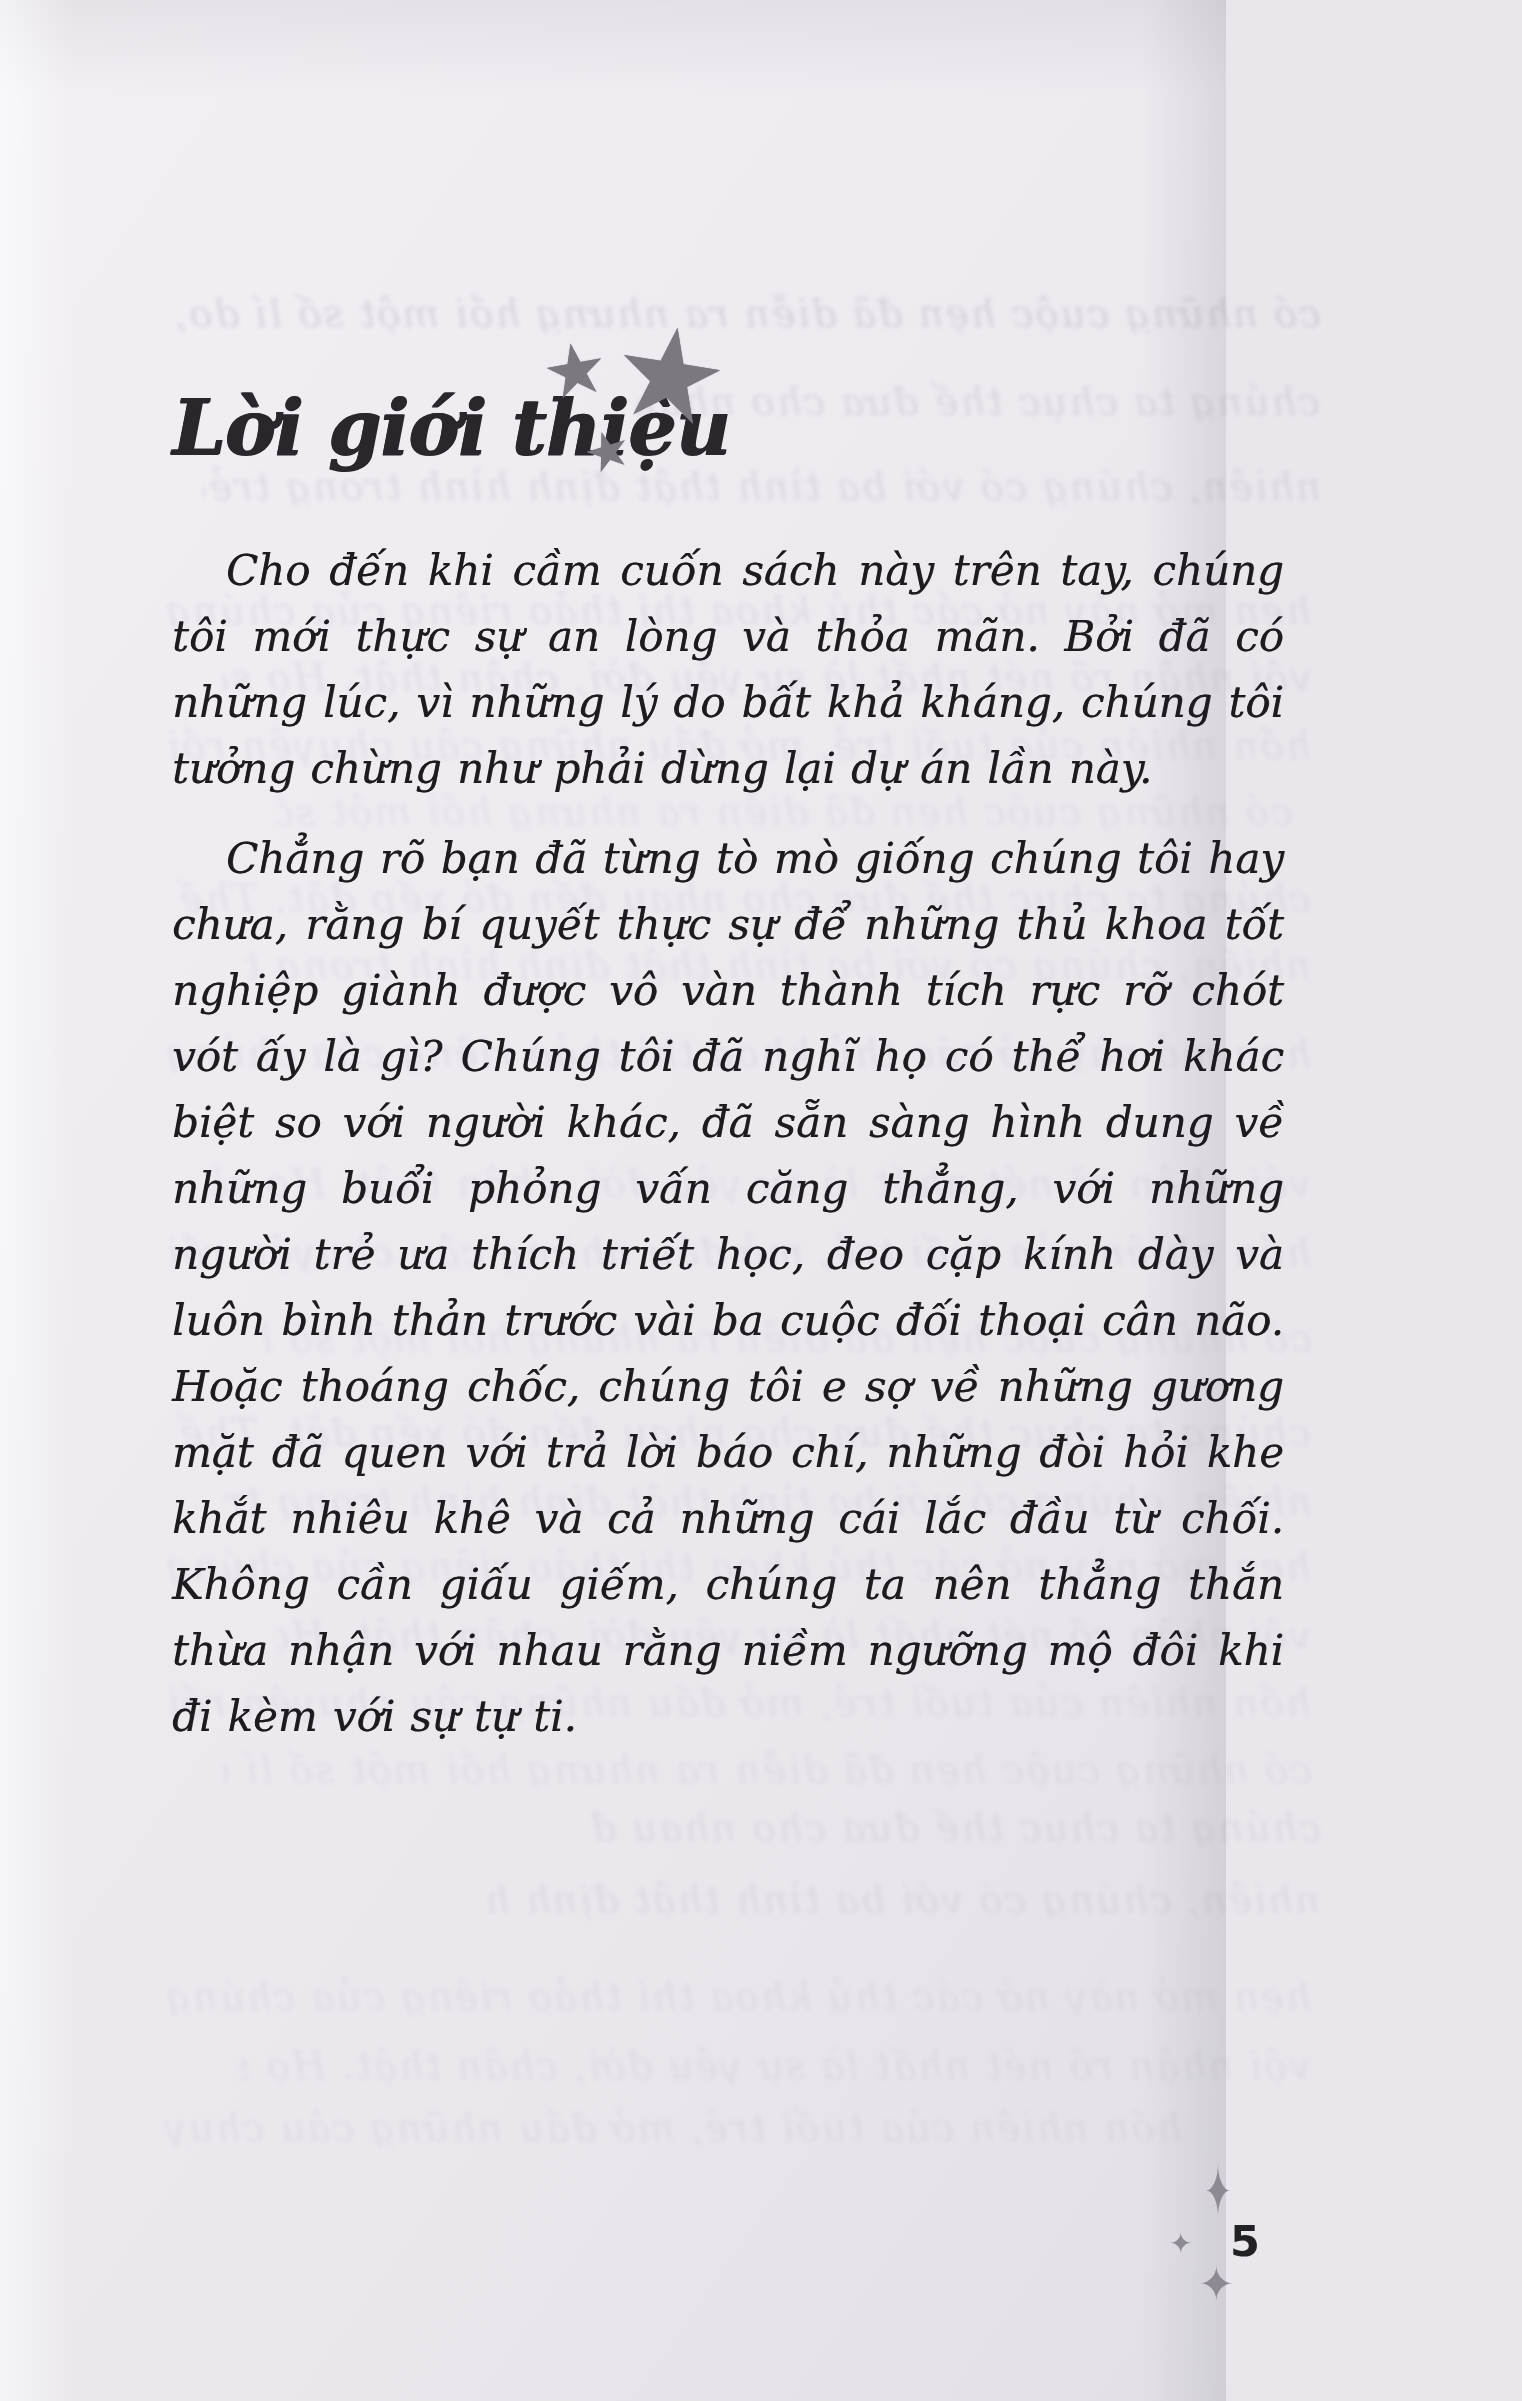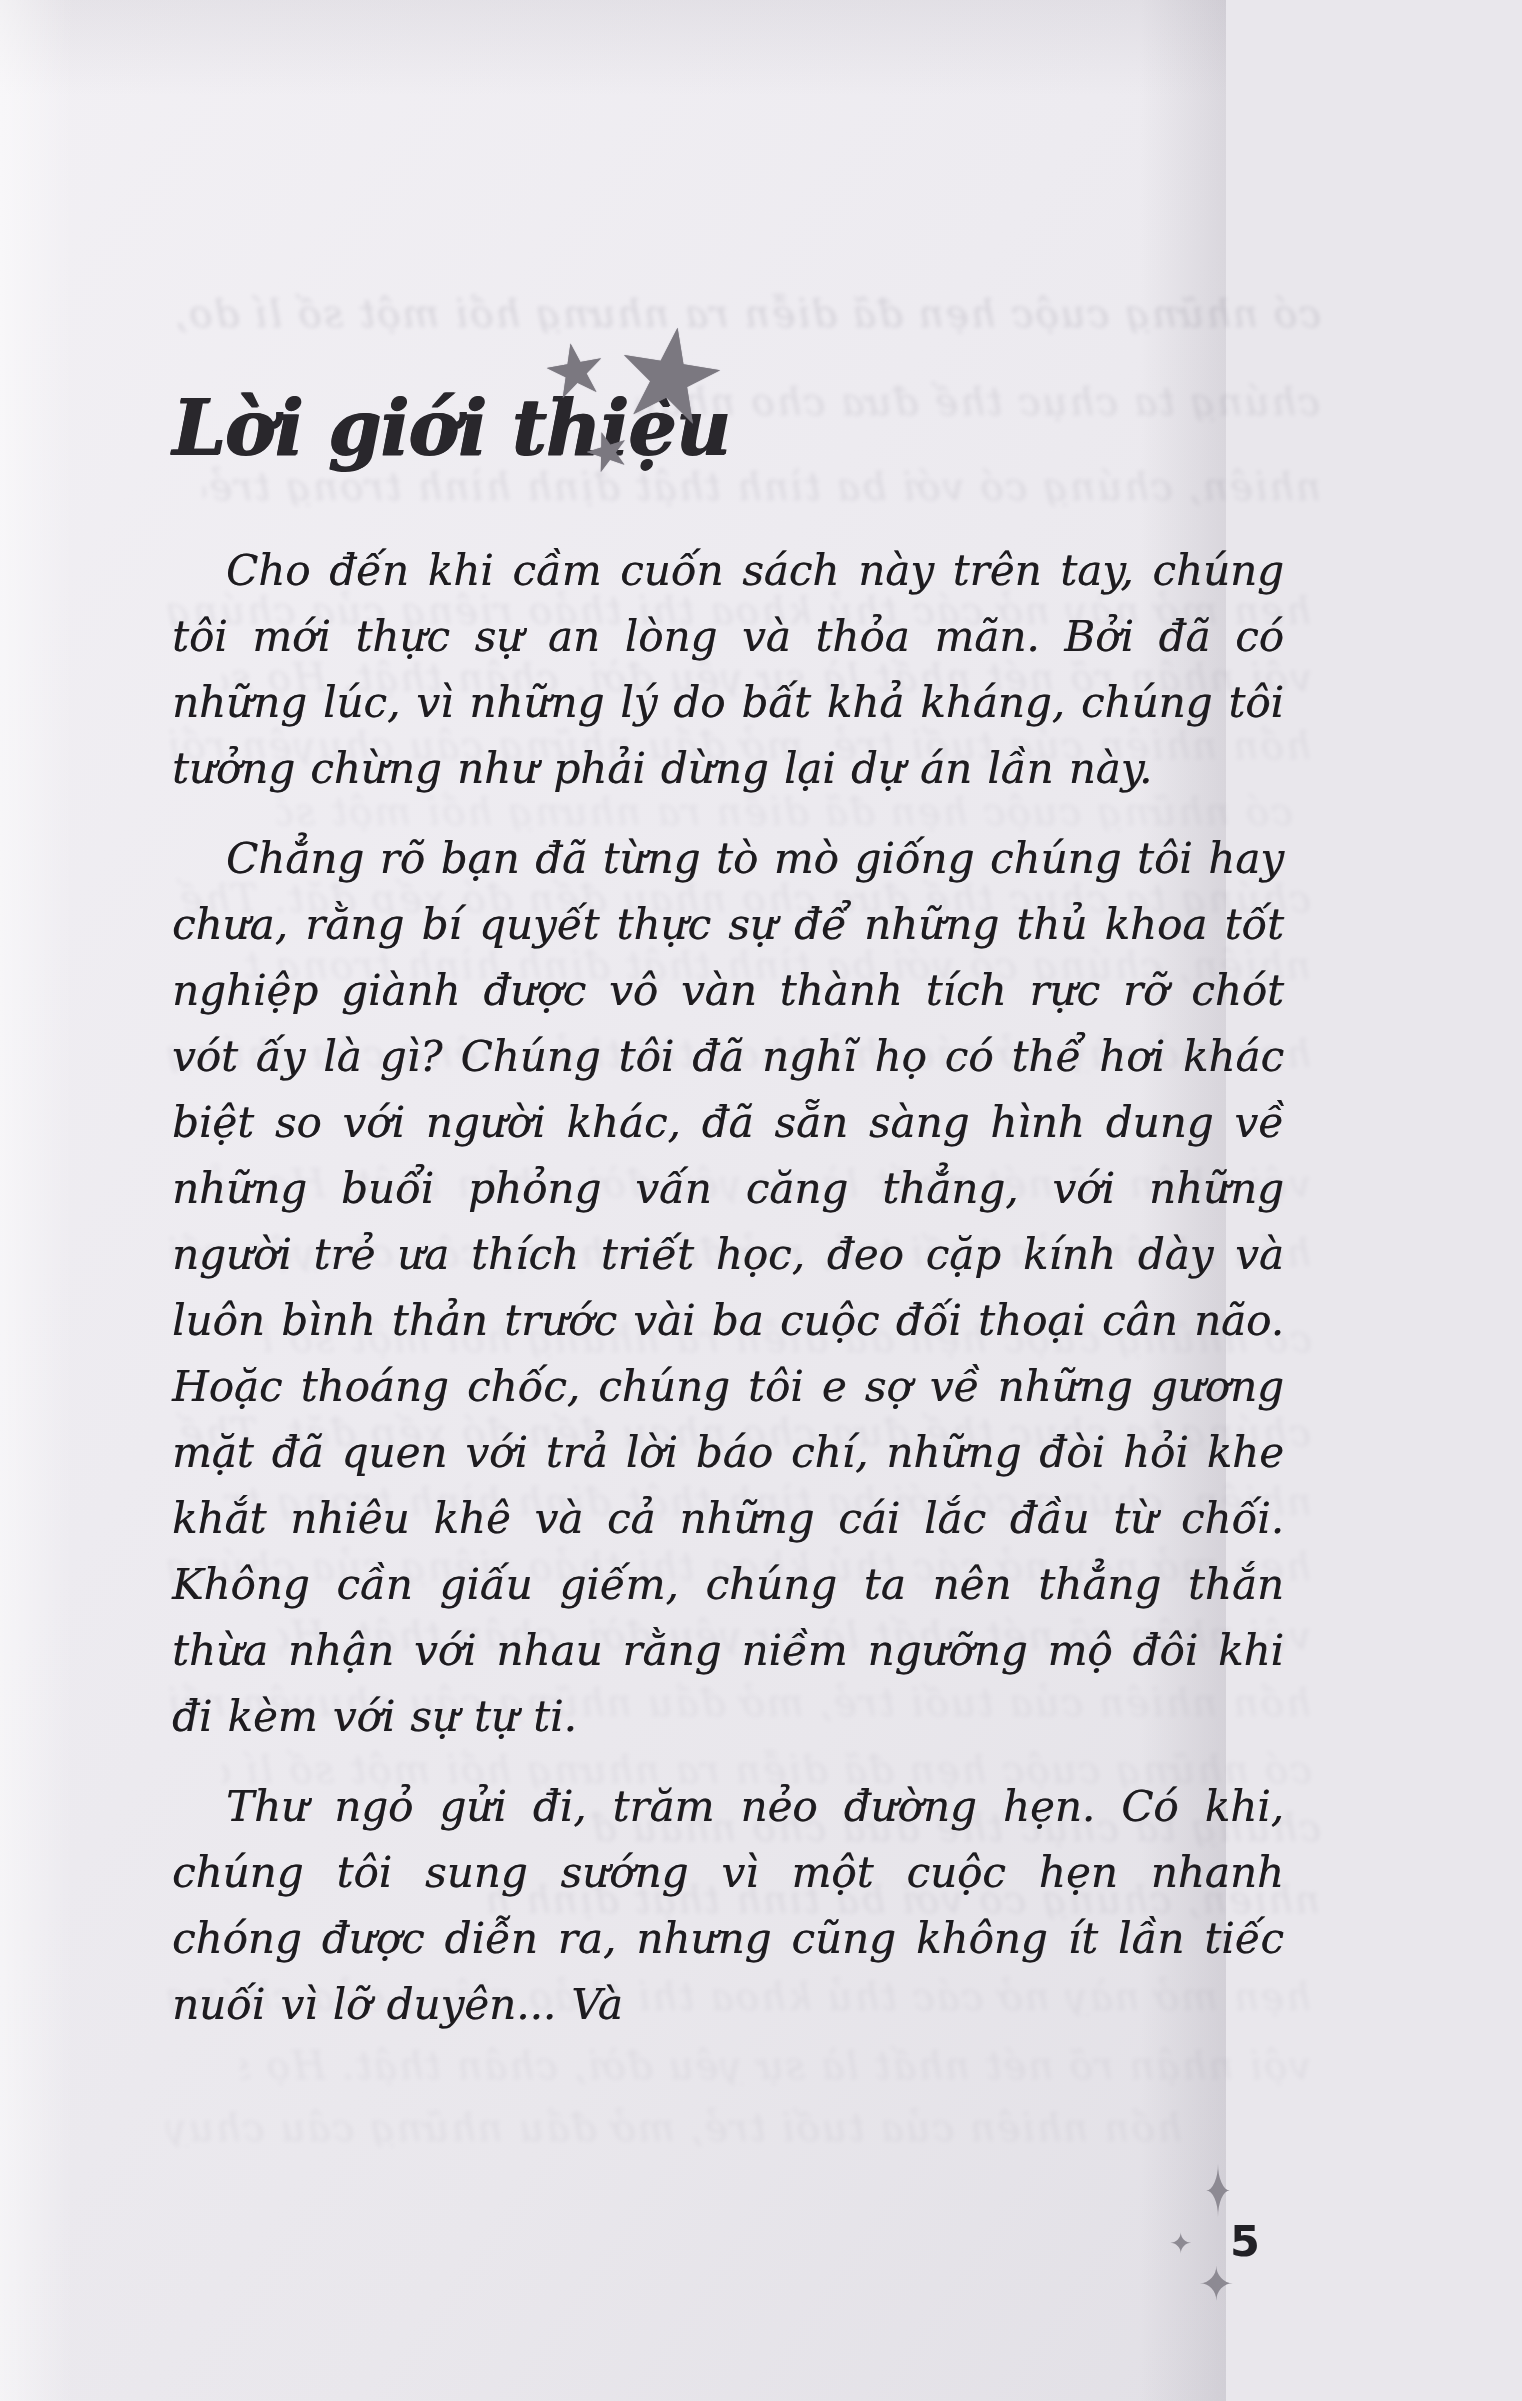--- a/index.html
+++ b/index.html
@@ -111,21 +111,20 @@
   <div class="title-row">
     <h1 class="page-title">Lời giới thiệu</h1>
     <span class="star star-small-top">★</span>
     <span class="star star-big">★</span>
     <span class="star star-small-bottom">★</span>
   </div>
 
   <main class="body-text">
     <p>Cho đến khi cầm cuốn sách này trên tay, chúng tôi mới thực sự an lòng và thỏa mãn. Bởi đã có những lúc, vì những lý do bất khả kháng, chúng tôi tưởng chừng như phải dừng lại dự án lần này.</p>
     <p>Chẳng rõ bạn đã từng tò mò giống chúng tôi hay chưa, rằng bí quyết thực sự để những thủ khoa tốt nghiệp giành được vô vàn thành tích rực rỡ chót vót ấy là gì? Chúng tôi đã nghĩ họ có thể hơi khác biệt so với người khác, đã sẵn sàng hình dung về những buổi phỏng vấn căng thẳng, với những người trẻ ưa thích triết học, đeo cặp kính dày và luôn bình thản trước vài ba cuộc đối thoại cân não. Hoặc thoáng chốc, chúng tôi e sợ về những gương mặt đã quen với trả lời báo chí, những đòi hỏi khe khắt nhiêu khê và cả những cái lắc đầu từ chối. Không cần giấu giếm, chúng ta nên thẳng thắn thừa nhận với nhau rằng niềm ngưỡng mộ đôi khi đi kèm với sự tự ti.</p>
-    <p>Thư ngỏ gửi đi, trăm nẻo đường hẹn. Có khi, chúng tôi sung sướng vì một cuộc hẹn nhanh chóng được diễn ra, nhưng cũng không ít lần tiếc nuối vì lỡ duyên... Và</p>
   </main>
 
   <footer>
     <span class="sparkle sparkle-tall">✦</span>
     <span class="sparkle sparkle-small">✦</span>
     <span class="sparkle sparkle-diamond">✦</span>
     <span class="page-num">5</span>
   </footer>
 
 </div>

